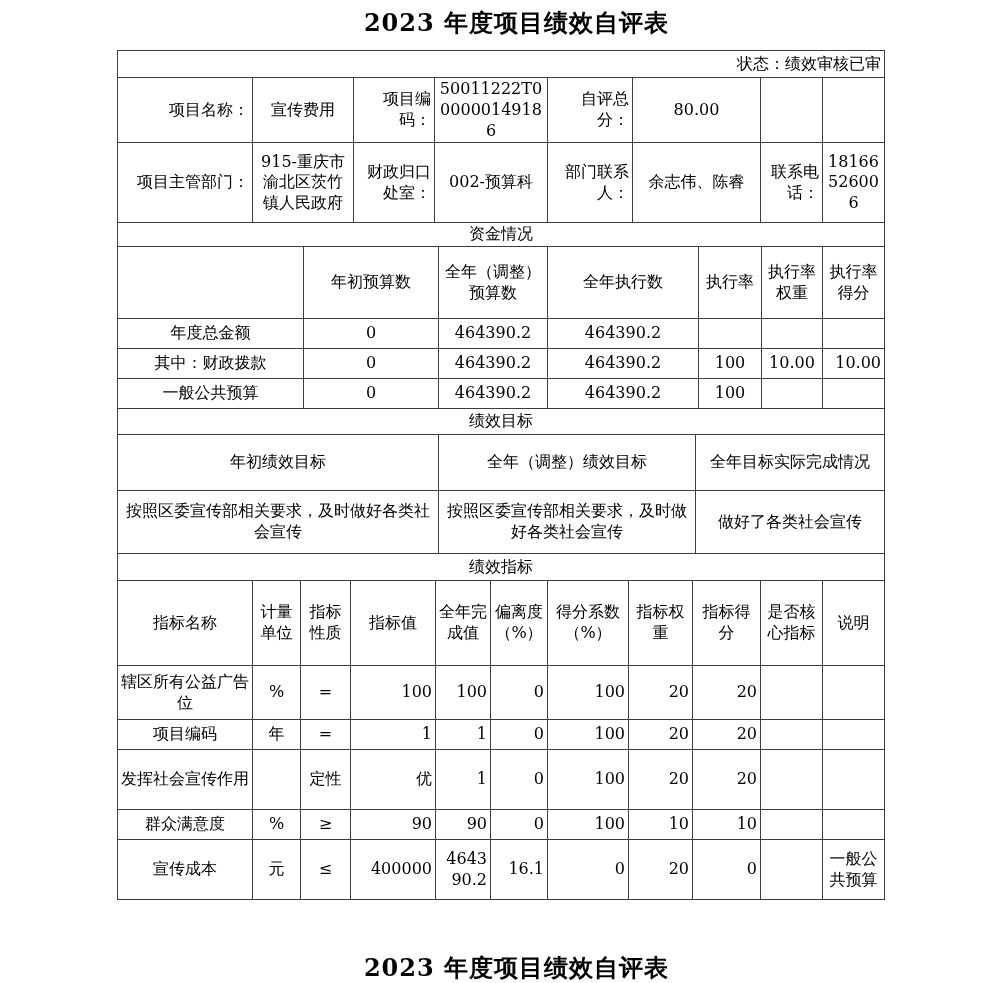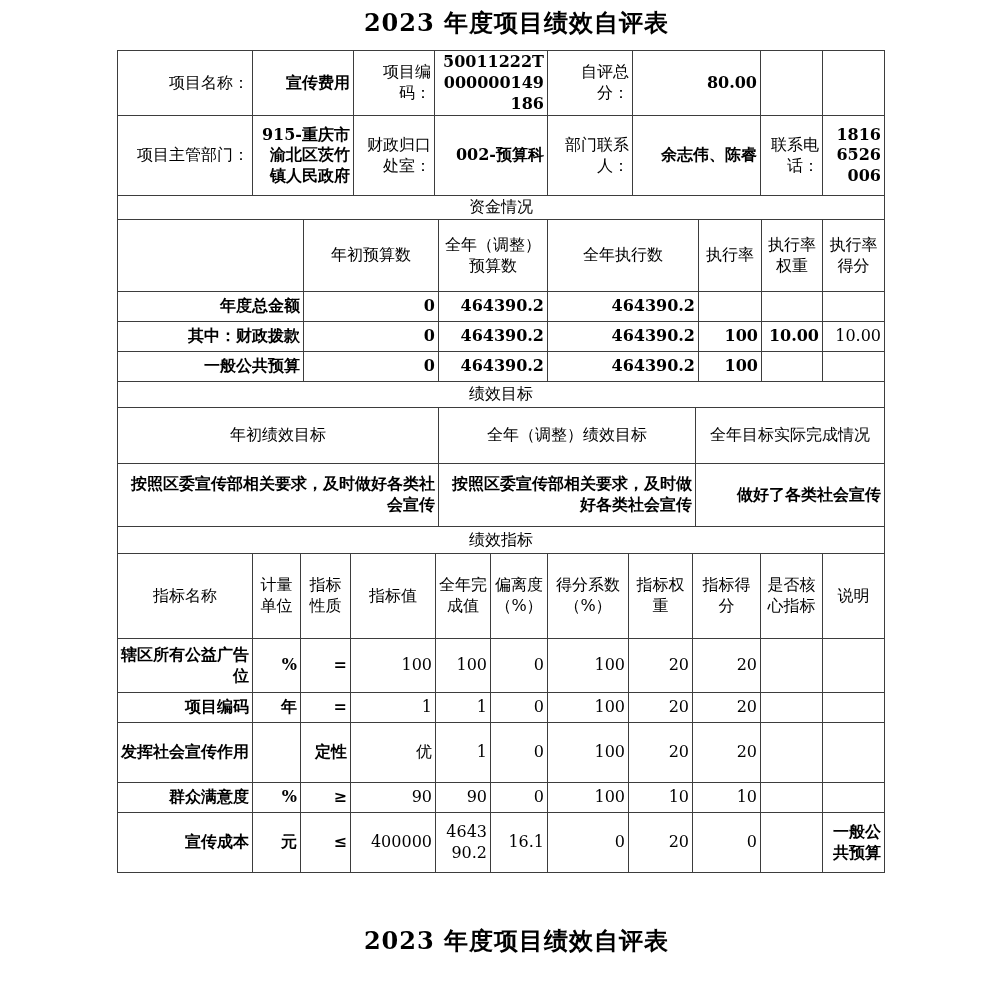--- a/index.html
+++ b/index.html
@@ -16,21 +16,21 @@
   .doc-title.bottom{padding-top:0;margin-top:52px;}
   .tables{margin-left:117px;width:767px;margin-top:11px;}
   table.t{border-collapse:collapse;table-layout:fixed;width:767px;margin-top:-1px;}
   table.t:first-child{margin-top:0;}
   table.t td{
     border:1px solid #3d3d3d;font-size:16px;line-height:1.3;
     padding:1px 3px;vertical-align:middle;overflow:hidden;
     word-wrap:break-word;
   }
   td.lab{text-align:right;}
-  td.val{text-align:right;font-weight:bold;}
+  td.val{text-align:center;}
   td.ctr{text-align:center;}
   td.num{text-align:right;}
   td.brk{word-break:break-all;}
   td.status{text-align:right;padding-right:2px;}
   td.section{text-align:center;}
   tr.h27{height:27px;}
   tr.h55{height:55px;}
   tr.h80{height:80px;}
   tr.h23{height:23px;}
   tr.h72{height:72px;}
@@ -56,20 +56,23 @@
         <col style="width:135px">
           <col style="width:101px">
           <col style="width:81px">
           <col style="width:113px">
         <col style="width:85px">
           <col style="width:128px">
           <col style="width:62px">
           <col style="width:62px">
       </colgroup>
       <tbody>
+          <tr class="h27">
+        <td class="status" colspan="8">状态：绩效审核已审</td>
+      </tr>
       <tr class="h55">
         <td class="lab">项目名称：</td>
         <td class="val">宣传费用</td>
         <td class="lab">项目编码：</td>
         <td class="val brk">50011222T000000149186</td>
         <td class="lab">自评总分：</td>
         <td class="val">80.00</td>
         <td class="val"></td>
         <td class="val"></td>
       </tr>

